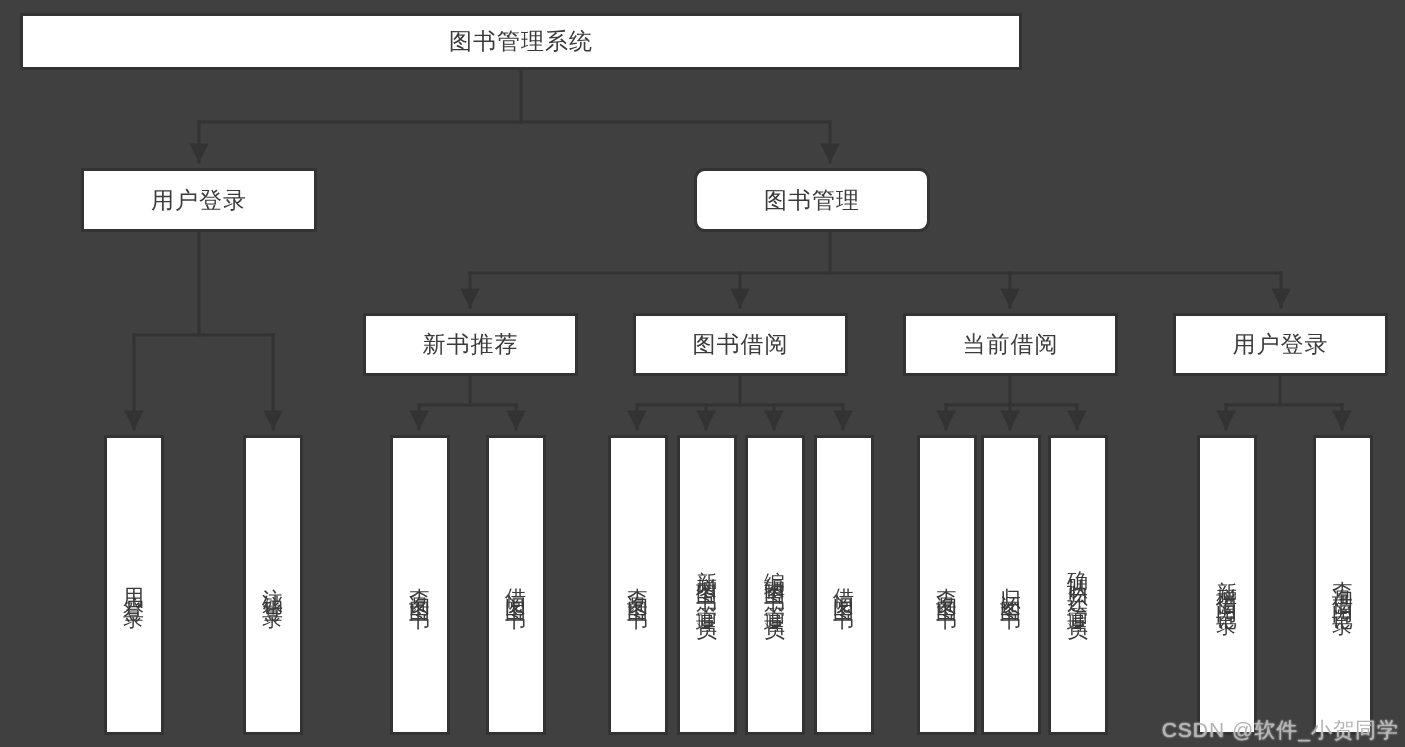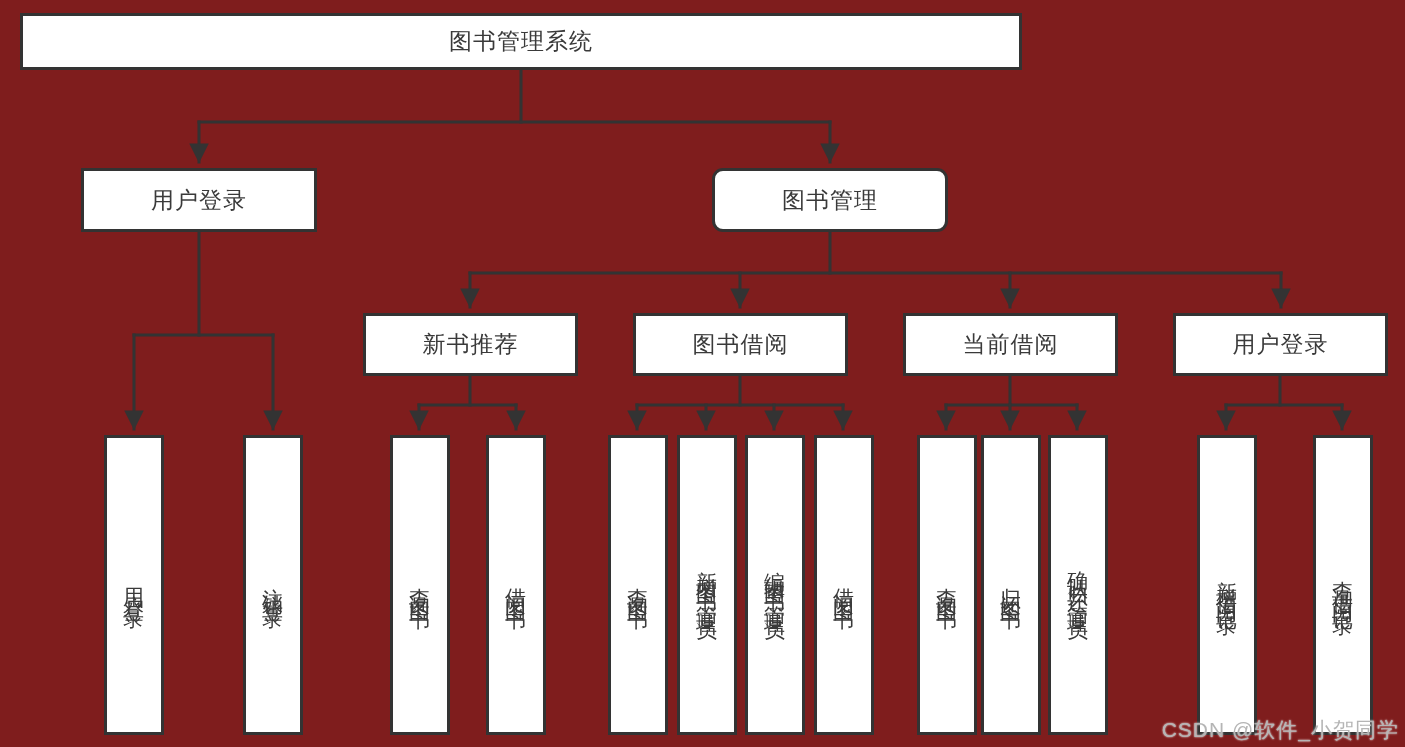--- a/index.html
+++ b/index.html
@@ -4,21 +4,21 @@
 <style>
   html, body {
     margin: 0;
     padding: 0;
     background: #ffffff;
   }
   .diagram {
     position: relative;
     width: 1405px;
     height: 747px;
-    background: #7f1d1d;
+    background: #404040;
     font-family: "Liberation Sans", "DejaVu Sans", sans-serif;
     overflow: hidden;
   }
   .connectors {
     position: absolute;
     left: 0;
     top: 0;
     width: 1405px;
     height: 747px;
     pointer-events: none;
@@ -118,21 +118,21 @@
     </g>
   </svg>
 
   <div class="node h-label" style="left:20px; top:13px; width:1002px; height:57px;">
     <span>图书管理系统</span>
   </div>
 
   <div class="node h-label" style="left:81px; top:168px; width:236px; height:64px;">
     <span>用户登录</span>
   </div>
-  <div class="node h-label" style="left:712px; top:168px; width:236px; height:64px;border-radius:11px;">
+  <div class="node h-label" style="left:694px; top:168px; width:236px; height:64px;border-radius:11px;">
     <span>图书管理</span>
   </div>
 
   <div class="node h-label" style="left:363px; top:313px; width:215px; height:63px;">
     <span>新书推荐</span>
   </div>
   <div class="node h-label" style="left:633px; top:313px; width:215px; height:63px;">
     <span>图书借阅</span>
   </div>
   <div class="node h-label" style="left:903px; top:313px; width:215px; height:63px;justify-content:center;">

